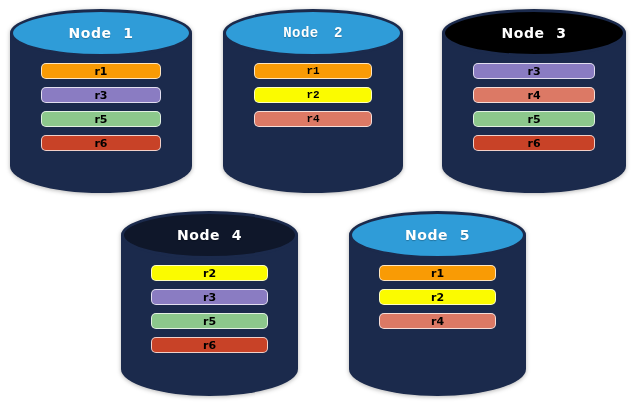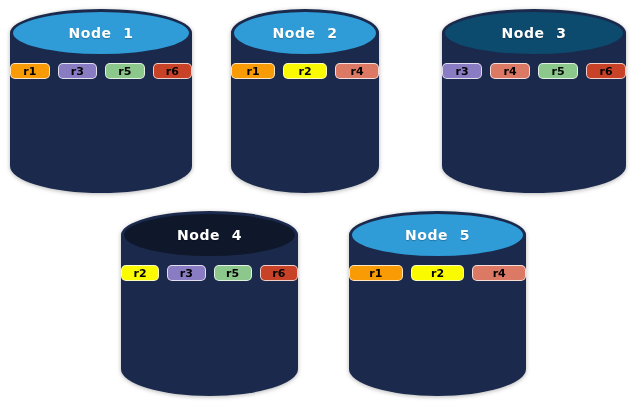--- a/index.html
+++ b/index.html
@@ -46,42 +46,42 @@
     letter-spacing: 0.5px;
     word-spacing: 0.45em;
     text-shadow: 0 1px 1px rgba(0,0,0,0.25);
   }
 
   .bars {
     position: absolute;
     top: 54px; left: 0; right: 0;
     z-index: 3;
     display: flex;
-    flex-direction: row;
+    flex-direction: column;
     align-items: center;
     gap: 8px;
   }
 
   .bar {
     width: 66%;
     height: 16px;
     border-radius: 5px;
     border: 1px solid rgba(255,255,255,0.75);
     display: flex;
     align-items: center;
     justify-content: center;
     color: #000000;
     font-size: 11px;
     font-weight: bold;
     line-height: 1;
   }
 
   
   .n1 { left: 10px;  top: 9px;   width: 182px; height: 184px; }
-  .n2 { left: 231px; top: 9px;   width: 148px; height: 184px; }
+  .n2 { left: 223px; top: 9px;   width: 180px; height: 184px; font-family: Liberation Mono, monospace; }
   .n3 { left: 442px; top: 9px;   width: 184px; height: 184px; }
   .n4 { left: 121px; top: 211px; width: 177px; height: 185px; }
   .n5 { left: 349px; top: 211px; width: 177px; height: 185px; text-decoration: underline; }
 </style>
 </head>
 <body>
 
 <div class="canvas">
 
   <div class="cyl n1">
@@ -104,21 +104,21 @@
     </div>
     <div class="bars">
       <div class="bar" style="background: rgb(249, 155, 5);">r1</div>
       <div class="bar" style="background: rgb(251, 251, 0);">r2</div>
       <div class="bar" style="background: rgb(220, 121, 101);">r4</div>
     </div>
   </div>
 
   <div class="cyl n3">
     <div class="cyl-body" style="background: rgb(27, 42, 76);"></div>
-    <div class="cyl-top" style="background: #0c4a6e;">
+    <div class="cyl-top" style="background: #000000;">
       <span class="cyl-title">Node 3</span>
     </div>
     <div class="bars">
       <div class="bar" style="background: rgb(138, 124, 194);">r3</div>
       <div class="bar" style="background: rgb(220, 121, 101);">r4</div>
       <div class="bar" style="background: rgb(140, 200, 140);">r5</div>
       <div class="bar" style="background: rgb(200, 66, 39);">r6</div>
     </div>
   </div>
 

